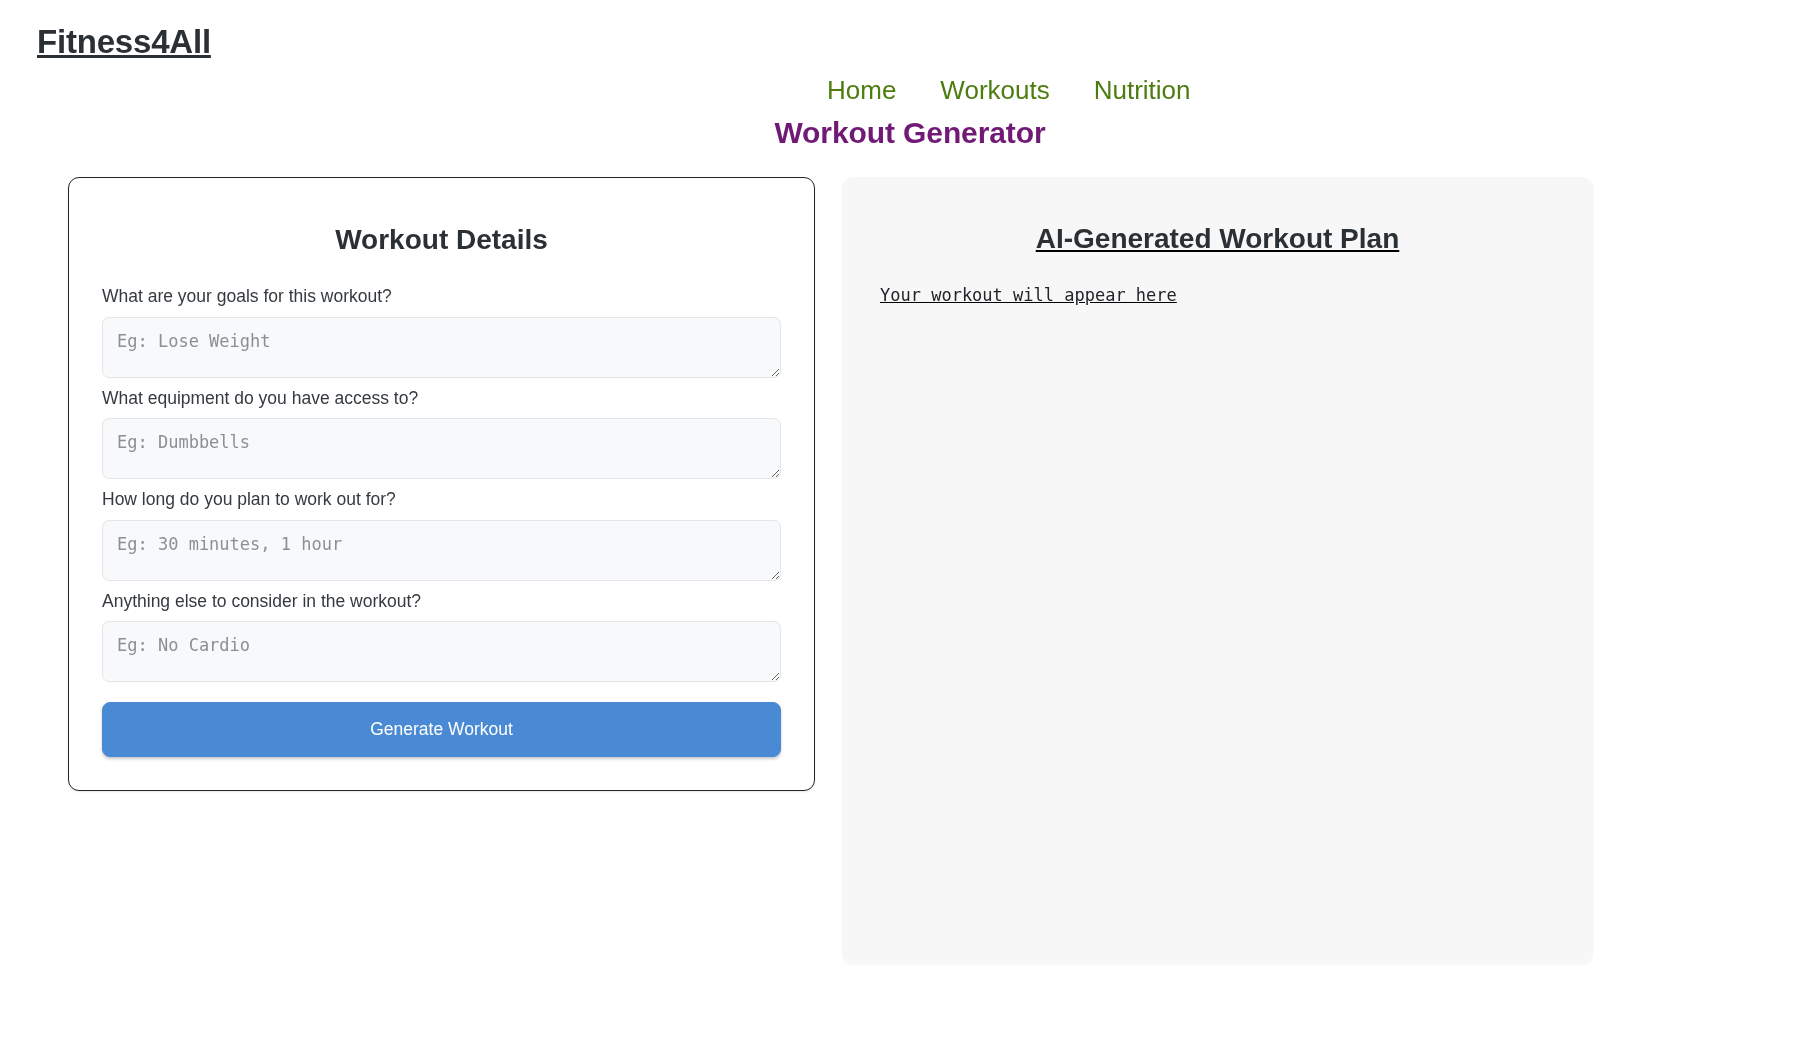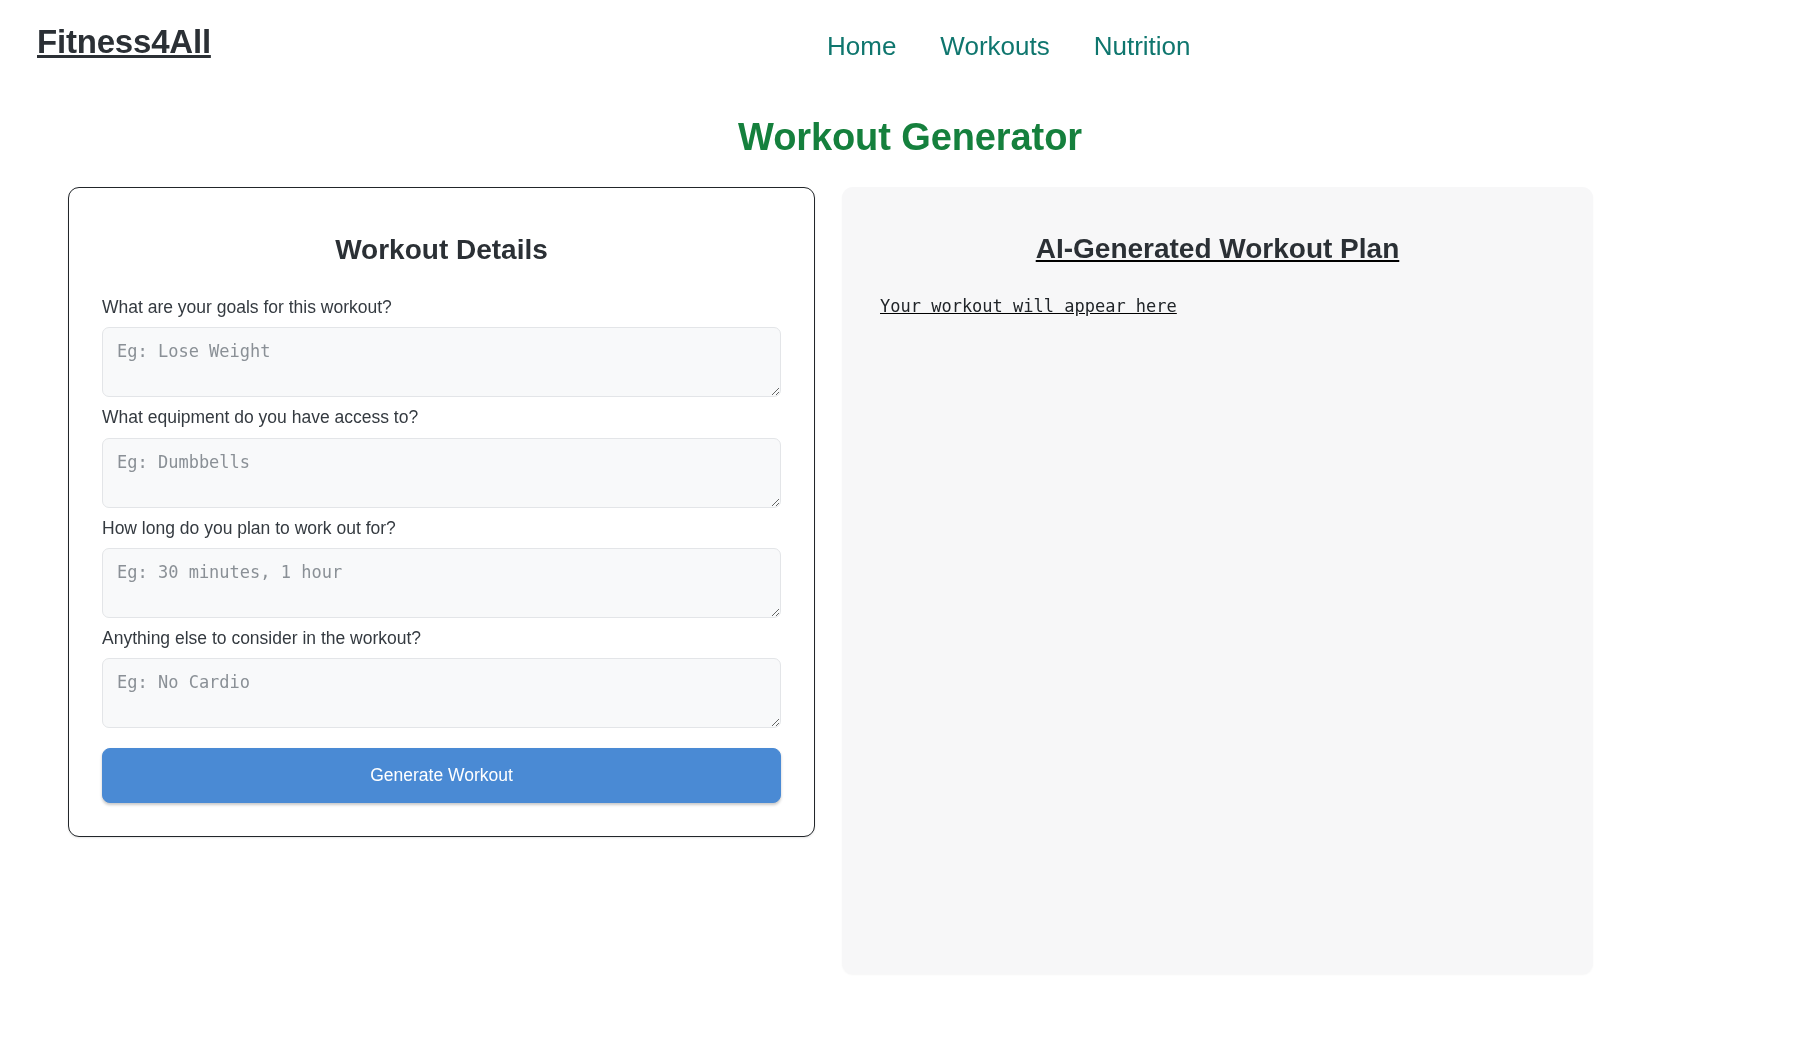--- a/index.html
+++ b/index.html
@@ -37,34 +37,35 @@
   .nav-links {
     position: absolute;
     left: 805px;
     top: 28px;
     display: flex;
     align-items: center;
     gap: 0;
   }
   .nav-link {
     font-size: 26px;
-    color: #0f766e;
+    color: #4d7c0f;
     text-decoration: none;
     padding: 0 22px;
     white-space: nowrap;
     line-height: 1.4;
+    margin-top: 44px;
   }
 
   
   .page-title {
     width: 100%;
     text-align: center;
-    font-size: 38px;
+    font-size: 30px;
     font-weight: bold;
-    color: #15803d;
+    color: #701a75;
     margin: 0;
     padding-top: 23px;
     line-height: 1.3;
     letter-spacing: -0.1px;
   }
 
   
   .content-row {
     position: relative;
     width: 100%;
@@ -97,21 +98,21 @@
   .field-label {
     display: block;
     font-size: 17.5px;
     color: #343a40;
     margin-bottom: 7px;
     line-height: 1.45;
   }
   .field-input {
     display: block;
     width: 100%;
-    height: 70px;
+    height: 61px;
     background: #f8f9fa;
     border: 1px solid #e3e5e8;
     border-radius: 7px;
     padding: 12px 14px;
     font-family: "DejaVu Sans Mono", "Liberation Mono", monospace;
     font-size: 17px;
     color: #212529;
     resize: vertical;
     outline: none;
     line-height: 1.4;

